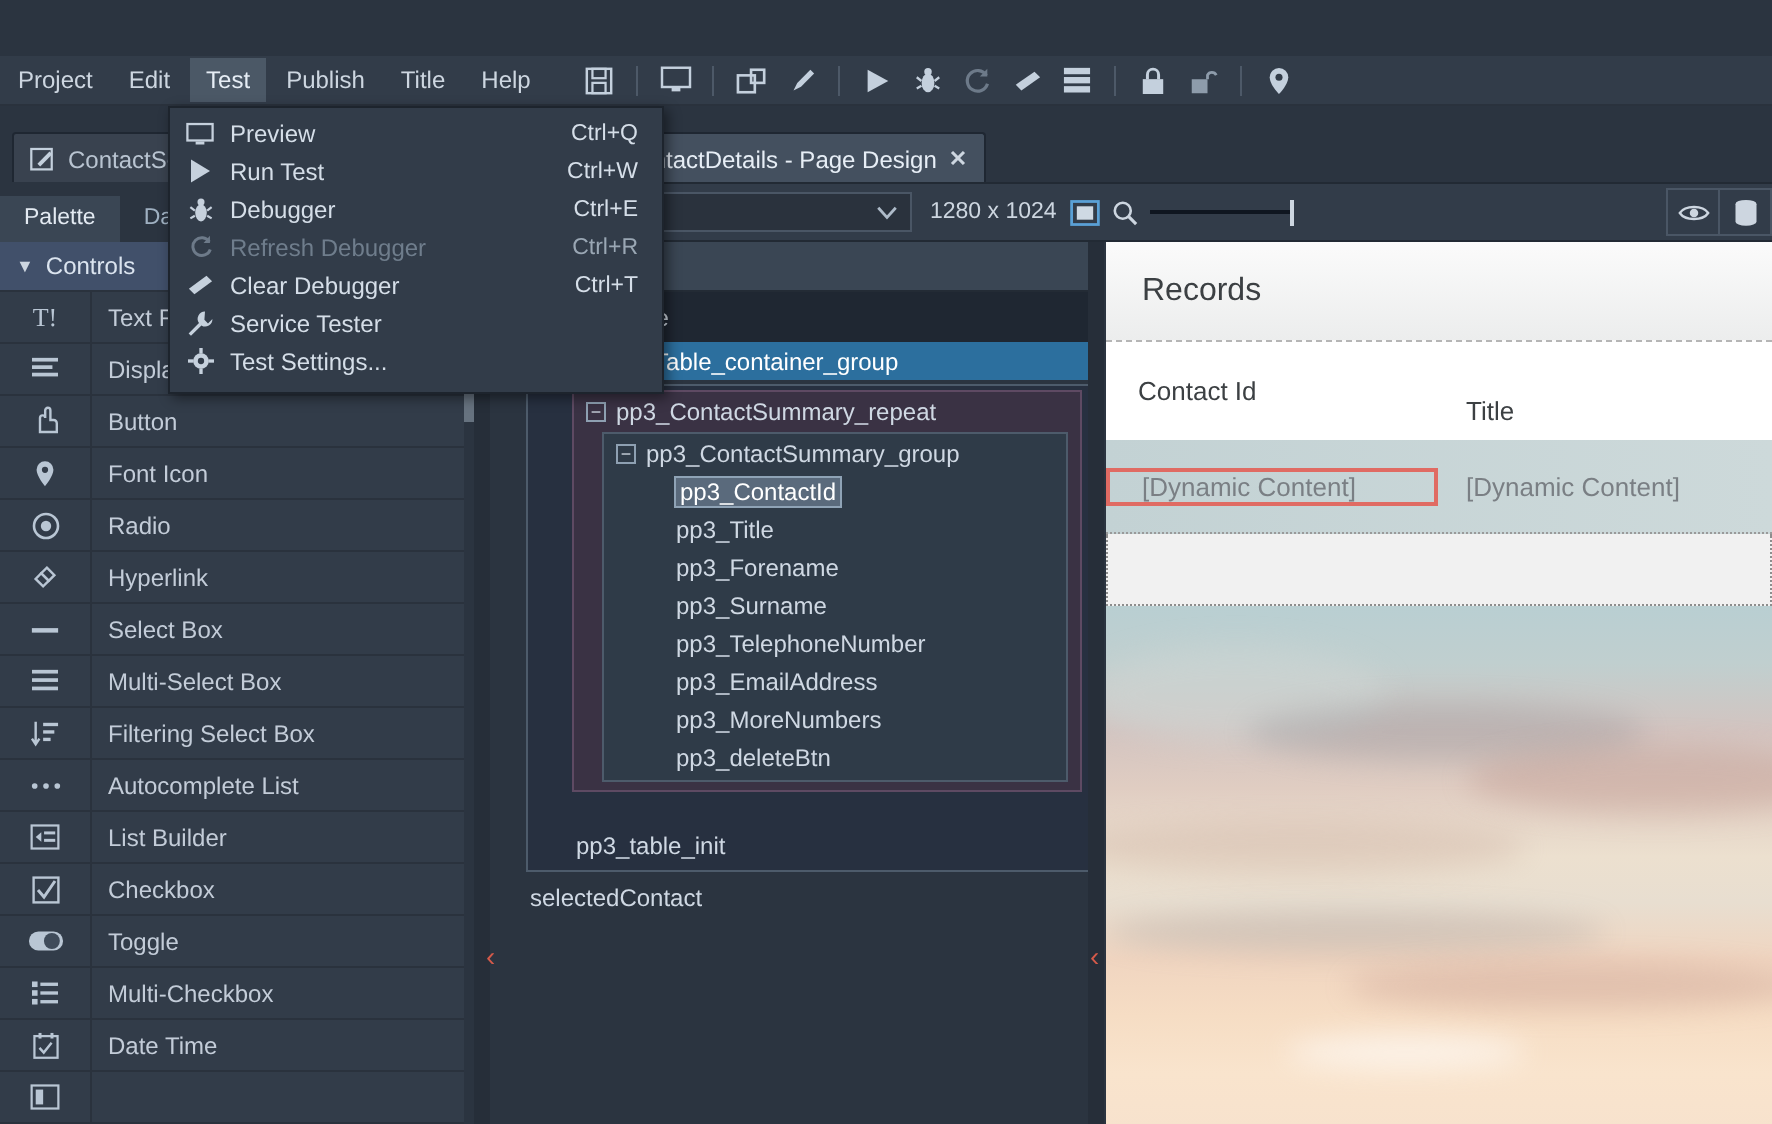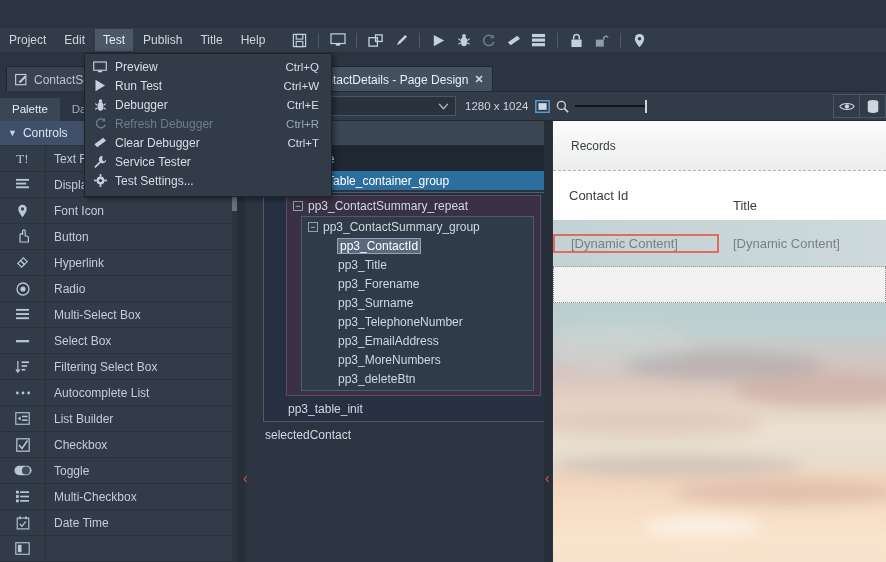--- a/index.html
+++ b/index.html
@@ -196,21 +196,21 @@
   
   .canvas {
     position: absolute; left: 553px; top: 121px; width: 333px; height: 441px;
     background: #ffffff; overflow: hidden;
   }
   .rec-header {
     height: 50px; background: linear-gradient(#fbfbfb, #eceded);
     display: flex; align-items: center; padding-left: 18px;
     border-bottom: 1px dashed #b5b5b5;
   }
-  .rec-title { font-size: 12px; color: #3c4043; }
+  .rec-title { font-size: 16px; color: #3c4043; }
   .col-head {
     height: 49px; background: #ffffff; display: flex; align-items: center;
     border-bottom: 1px solid #ffffff;
   }
   .col-cell { font-size: 13px; color: #3c4043; }
   .col-cell.c1 { width: 166px; padding-left: 16px; }
   .col-cell.c2 { padding-left: 14px; margin-top: 20px; }
   .data-row {
     height: 47px; display: flex; align-items: center;
     background: linear-gradient(90deg,#c3d2d4,#cdd9da);
@@ -445,70 +445,70 @@
         <svg width="15" height="13" viewBox="0 0 16 14">
             <rect x="1" y="1" width="14" height="2" fill="#b9c6d4"></rect>
             <rect x="1" y="5" width="11" height="2" fill="#b9c6d4"></rect>
             <rect x="1" y="9" width="14" height="2" fill="#b9c6d4"></rect>
           </svg>
       </div>
       <div class="pal-label">Display Text</div>
     </div>
     <div class="pal-row">
       <div class="pal-ico">
+        <svg width="14" height="15" viewBox="0 0 14 15">
+            <path d="M4 13 V6 a1.3 1.3 0 0 1 2.6 0 V2.2 a1.3 1.3 0 0 1 2.6 0 V7 h1.6 a1.6 1.6 0 0 1 1.6 1.6 V13 z" fill="none" stroke="#b9c6d4" stroke-width="1.2"></path>
+          </svg>
+      </div>
+      <div class="pal-label">Button</div>
+    </div>
+    <div class="pal-row">
+      <div class="pal-ico">
         <svg width="11" height="14" viewBox="0 0 12 15">
             <path d="M6 0.6 a4.6 4.6 0 0 1 4.6 4.6 c0 3.6 -4.6 9 -4.6 9 s-4.6 -5.4 -4.6 -9 A4.6 4.6 0 0 1 6 0.6z" fill="#b9c6d4"></path>
             <circle cx="6" cy="5.2" r="1.7" fill="#323c49"></circle>
           </svg>
       </div>
       <div class="pal-label">Font Icon</div>
     </div>
     <div class="pal-row">
       <div class="pal-ico">
-        <svg width="14" height="15" viewBox="0 0 14 15">
-            <path d="M4 13 V6 a1.3 1.3 0 0 1 2.6 0 V2.2 a1.3 1.3 0 0 1 2.6 0 V7 h1.6 a1.6 1.6 0 0 1 1.6 1.6 V13 z" fill="none" stroke="#b9c6d4" stroke-width="1.2"></path>
-          </svg>
-      </div>
-      <div class="pal-label">Button</div>
+        <svg width="14" height="14" viewBox="0 0 14 14">
+            <circle cx="7" cy="7" r="6" fill="none" stroke="#b9c6d4" stroke-width="1.3"></circle>
+            <circle cx="7" cy="7" r="2.6" fill="#b9c6d4"></circle>
+          </svg>
+      </div>
+      <div class="pal-label">Radio</div>
     </div>
     <div class="pal-row">
       <div class="pal-ico">
         <svg width="15" height="15" viewBox="0 0 16 16">
             <path d="M9 3 L13 7 L10 10 L6 6 Z" fill="none" stroke="#b9c6d4" stroke-width="1.3"></path>
             <path d="M6 6 L10 10 L7 13 L3 9 Z" fill="none" stroke="#b9c6d4" stroke-width="1.3"></path>
           </svg>
       </div>
       <div class="pal-label">Hyperlink</div>
     </div>
     <div class="pal-row">
       <div class="pal-ico">
-        <svg width="14" height="14" viewBox="0 0 14 14">
-            <circle cx="7" cy="7" r="6" fill="none" stroke="#b9c6d4" stroke-width="1.3"></circle>
-            <circle cx="7" cy="7" r="2.6" fill="#b9c6d4"></circle>
-          </svg>
-      </div>
-      <div class="pal-label">Radio</div>
+        <svg width="15" height="6" viewBox="0 0 16 6">
+            <rect x="1" y="2" width="14" height="2.4" fill="#b9c6d4"></rect>
+          </svg>
+      </div>
+      <div class="pal-label">Select Box</div>
     </div>
     <div class="pal-row">
       <div class="pal-ico">
         <svg width="15" height="13" viewBox="0 0 16 14">
             <rect x="1" y="1" width="14" height="2" fill="#b9c6d4"></rect>
             <rect x="1" y="5.5" width="14" height="2" fill="#b9c6d4"></rect>
             <rect x="1" y="10" width="14" height="2" fill="#b9c6d4"></rect>
           </svg>
       </div>
       <div class="pal-label">Multi-Select Box</div>
-    </div>
-    <div class="pal-row">
-      <div class="pal-ico">
-        <svg width="15" height="6" viewBox="0 0 16 6">
-            <rect x="1" y="2" width="14" height="2.4" fill="#b9c6d4"></rect>
-          </svg>
-      </div>
-      <div class="pal-label">Select Box</div>
     </div>
     <div class="pal-row">
       <div class="pal-ico">
         <svg width="15" height="14" viewBox="0 0 16 15">
             <path d="M3 1 V12 M1 10 L3 13 L5 10" stroke="#b9c6d4" stroke-width="1.3" fill="none"></path>
             <rect x="7" y="1.5" width="8" height="1.8" fill="#b9c6d4"></rect>
             <rect x="7" y="5.5" width="6" height="1.8" fill="#b9c6d4"></rect>
             <rect x="7" y="9.5" width="4" height="1.8" fill="#b9c6d4"></rect>
           </svg>
       </div>
@@ -632,21 +632,21 @@
             <span>pp3_EmailAddress</span>
           </div>
           <div class="tree-row indent-3">
             <span>pp3_MoreNumbers</span>
           </div>
           <div class="tree-row indent-3">
             <span>pp3_deleteBtn</span>
           </div>
         </div>
       </div>
-      <div class="tree-row" style="padding-left:24px;margin-top:3px;">
+      <div class="tree-row" style="padding-left:24px;margin-top:17px;">
         <span>pp3_table_init</span>
       </div>
     </div>
 
     <div class="tree-row" style="padding-left:12px;margin-top:3px;">
       <span>selectedContact</span>
     </div>
   </div>
 
   <div class="divider-col" style="left:544px;"></div>

